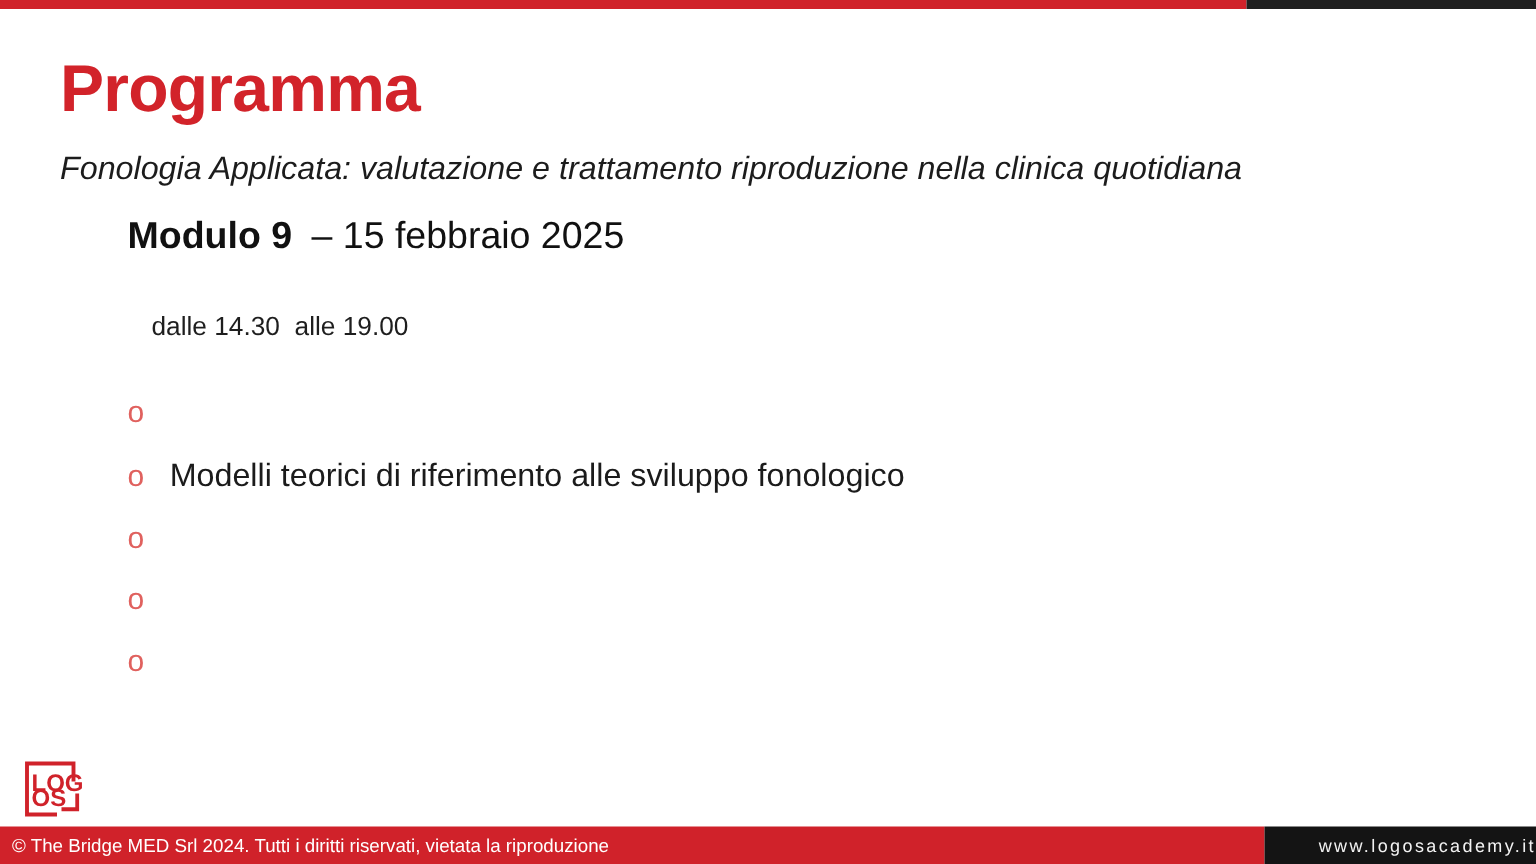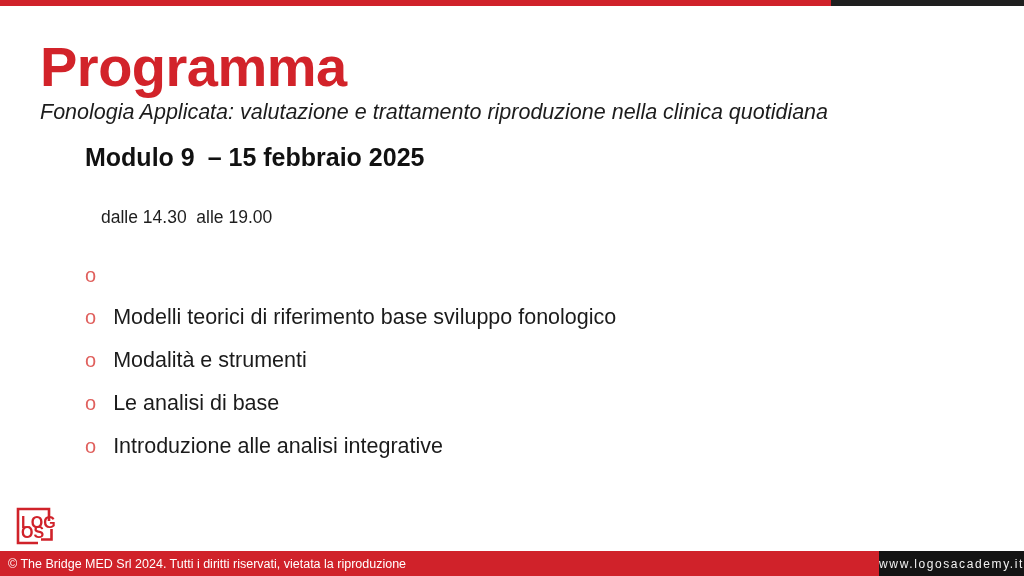--- a/index.html
+++ b/index.html
@@ -25,21 +25,21 @@
     display: flex;
   }
   .top-bar .bar-red   { width: 831px; height: 100%; background: #d0222a; }
   .top-bar .bar-black { flex: 1; height: 100%; background: #1f1f1f; }
 
   
   .title {
     position: absolute;
     left: 40px; top: 36px;
     margin: 0;
-    font-size: 56px;
+    font-size: 44px;
     font-weight: 800;
     letter-spacing: -0.5px;
     color: #d2232a;
     line-height: 1.1;
   }
 
   
   .subtitle {
     position: absolute;
     left: 40px; top: 100px;
@@ -52,21 +52,21 @@
 
   
   .module-line {
     position: absolute;
     left: 85px; top: 143px;
     margin: 0;
     font-size: 25px;
     color: #111111;
   }
   .module-name { font-weight: 700; }
-  .module-date { font-weight: 700; margin-left: 6px; margin-top: 41px; }
+  .module-date { font-weight: 400; margin-left: 6px; margin-top: 41px; }
 
   
   .time-line {
     position: absolute;
     left: 85px; top: 191px;
     margin: 16px;
     font-size: 17.5px;
     color: #1e1e1e;
     white-space: pre;
   }
@@ -132,20 +132,21 @@
     color: #ffffff;
     font-size: 12.5px;
     white-space: nowrap;
   }
   .footer-black {
     flex: 1;
     background: #141414;
     display: flex;
     align-items: center;
     justify-content: center;
+    padding-left: 36px;
   }
   .footer-black span {
     color: #f2f2f2;
     font-size: 12px;
     letter-spacing: 1.6px;
     white-space: nowrap;
   }
 </style>
 </head>
 <body>
@@ -167,33 +168,30 @@
   </p>
 
   <p class="time-line">dalle 14.30  alle 19.00</p>
 
   <ul class="bullets">
     <li class="bullet-item">
       <span class="marker">o</span>
     </li>
     <li class="bullet-item">
       <span class="marker">o</span>
-      <span class="bullet-text">Modelli teorici di riferimento base sviluppo fonologico</span>
-    </li>
-    <li class="bullet-item">
-      <span class="marker">o</span>
-      <span class="bullet-text">Modalità e strumenti</span>
-    </li>
-    <li class="bullet-item">
-      <span class="marker">o</span>
-      <span class="bullet-text">Le analisi di base</span>
-    </li>
-    <li class="bullet-item">
-      <span class="marker">o</span>
-      <span class="bullet-text">Introduzione alle analisi integrative</span>
+      <span class="bullet-text">Modelli teorici di riferimento alle sviluppo fonologico</span>
+    </li>
+    <li class="bullet-item">
+      <span class="marker">o</span>
+    </li>
+    <li class="bullet-item">
+      <span class="marker">o</span>
+    </li>
+    <li class="bullet-item">
+      <span class="marker">o</span>
     </li>
   </ul>
 
   <div class="logo">
     <svg width="38" height="40" viewBox="0 0 38 40">
       <path d="M34 15 V3 H3 V37 H23" stroke="#d0222a" stroke-width="2.6" fill="none"></path>
       <path d="M36.5 23 V33.5 H26" stroke="#d0222a" stroke-width="2.6" fill="none"></path>
     </svg>
     <div class="logo-text">
       <span>LOG</span>

